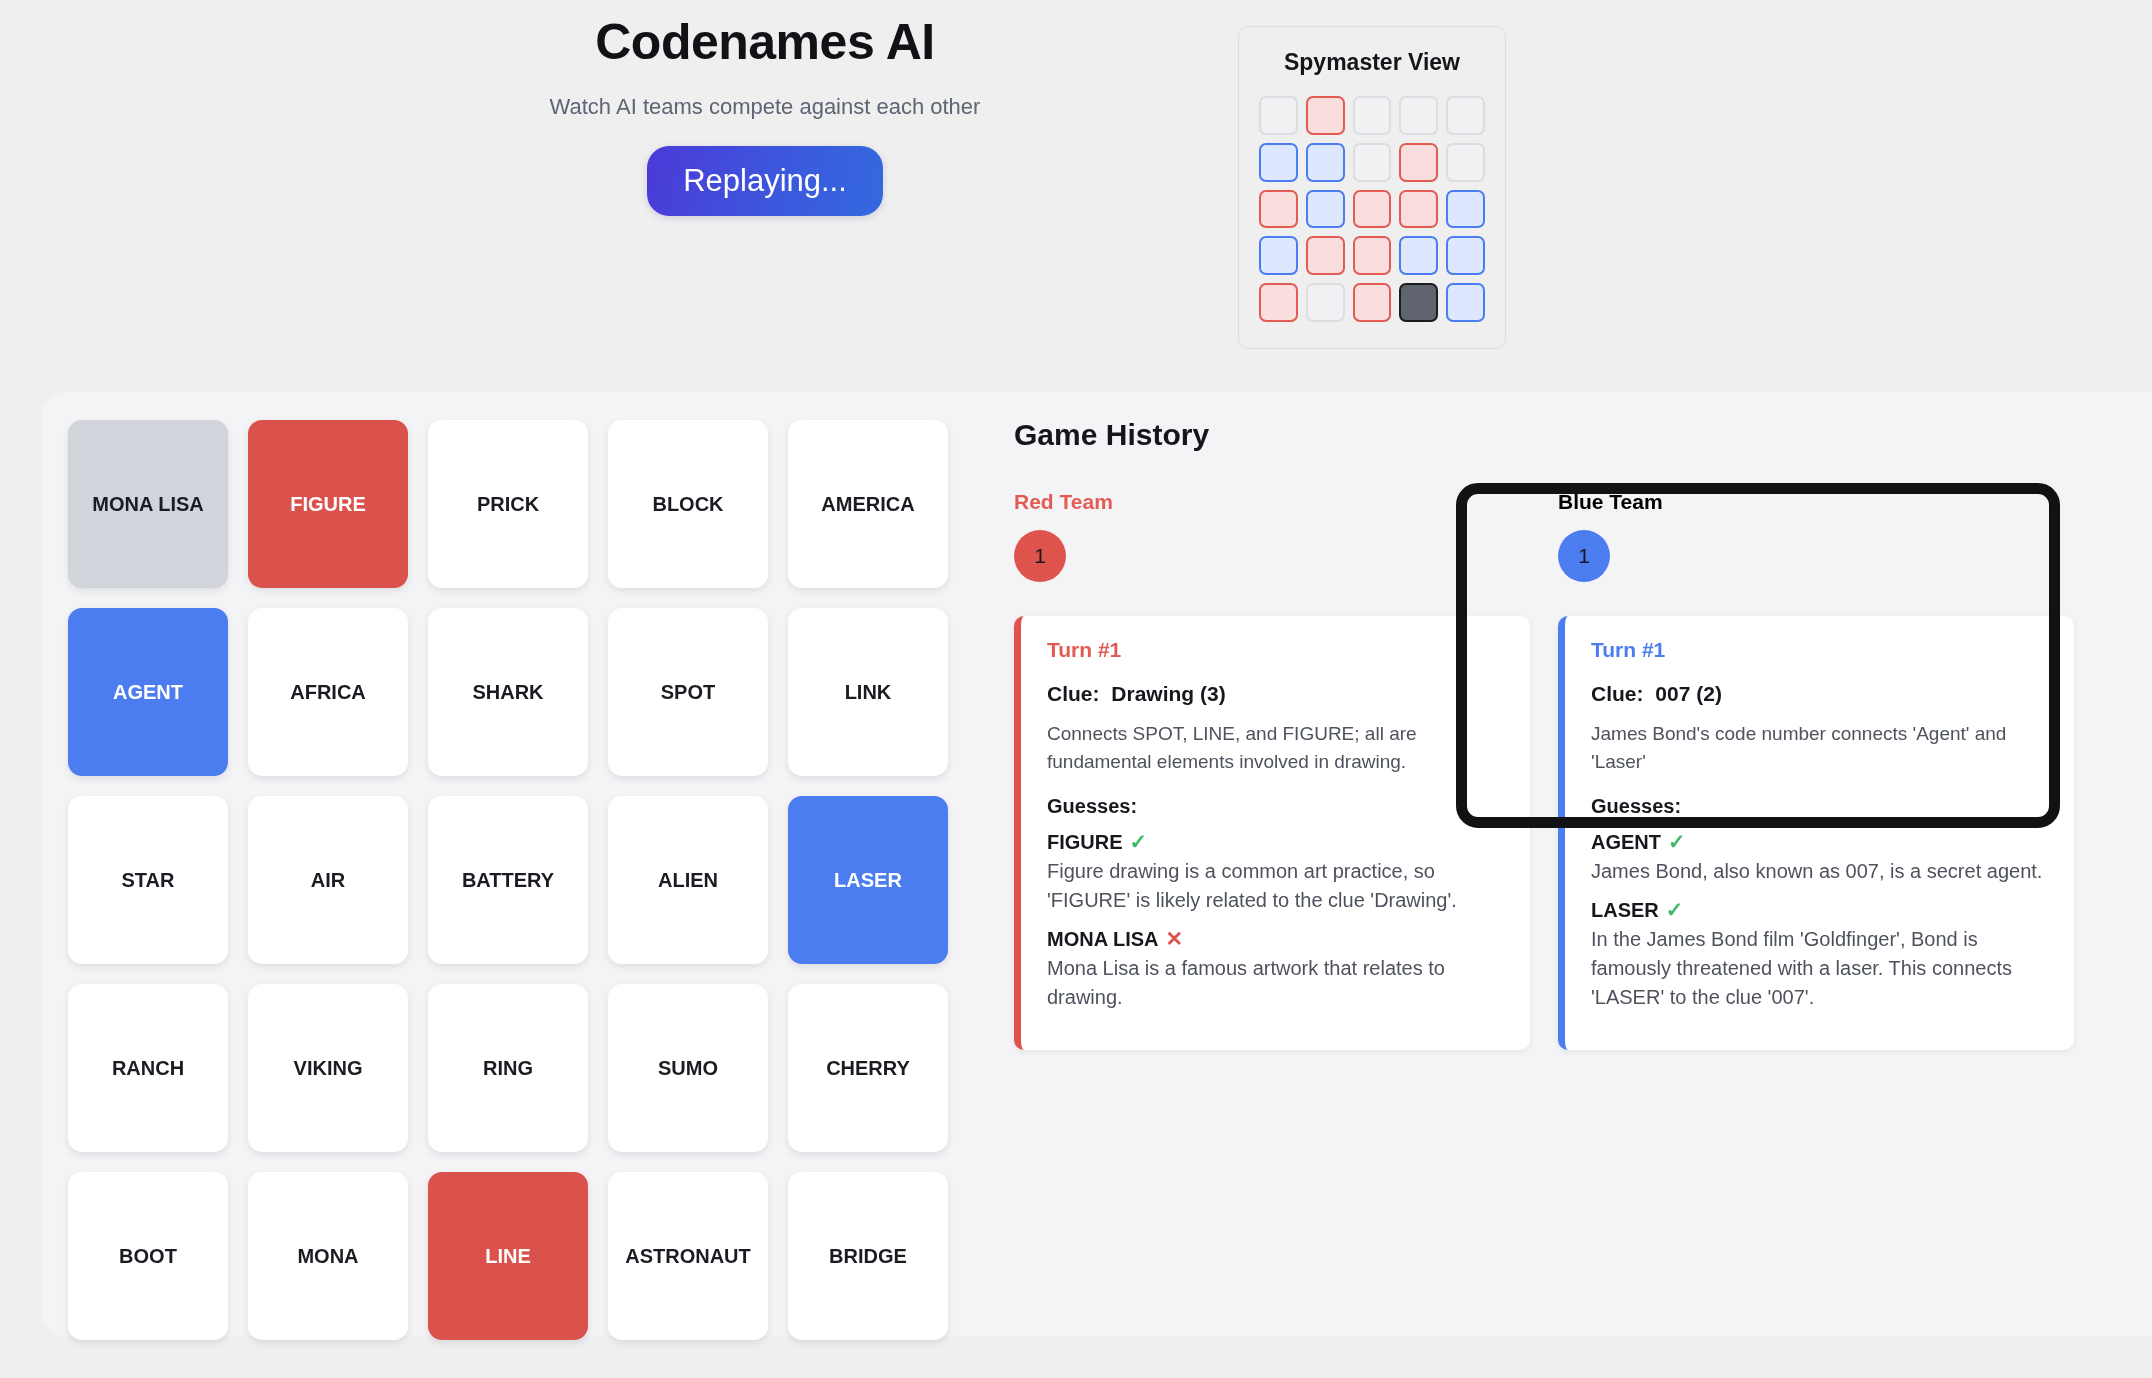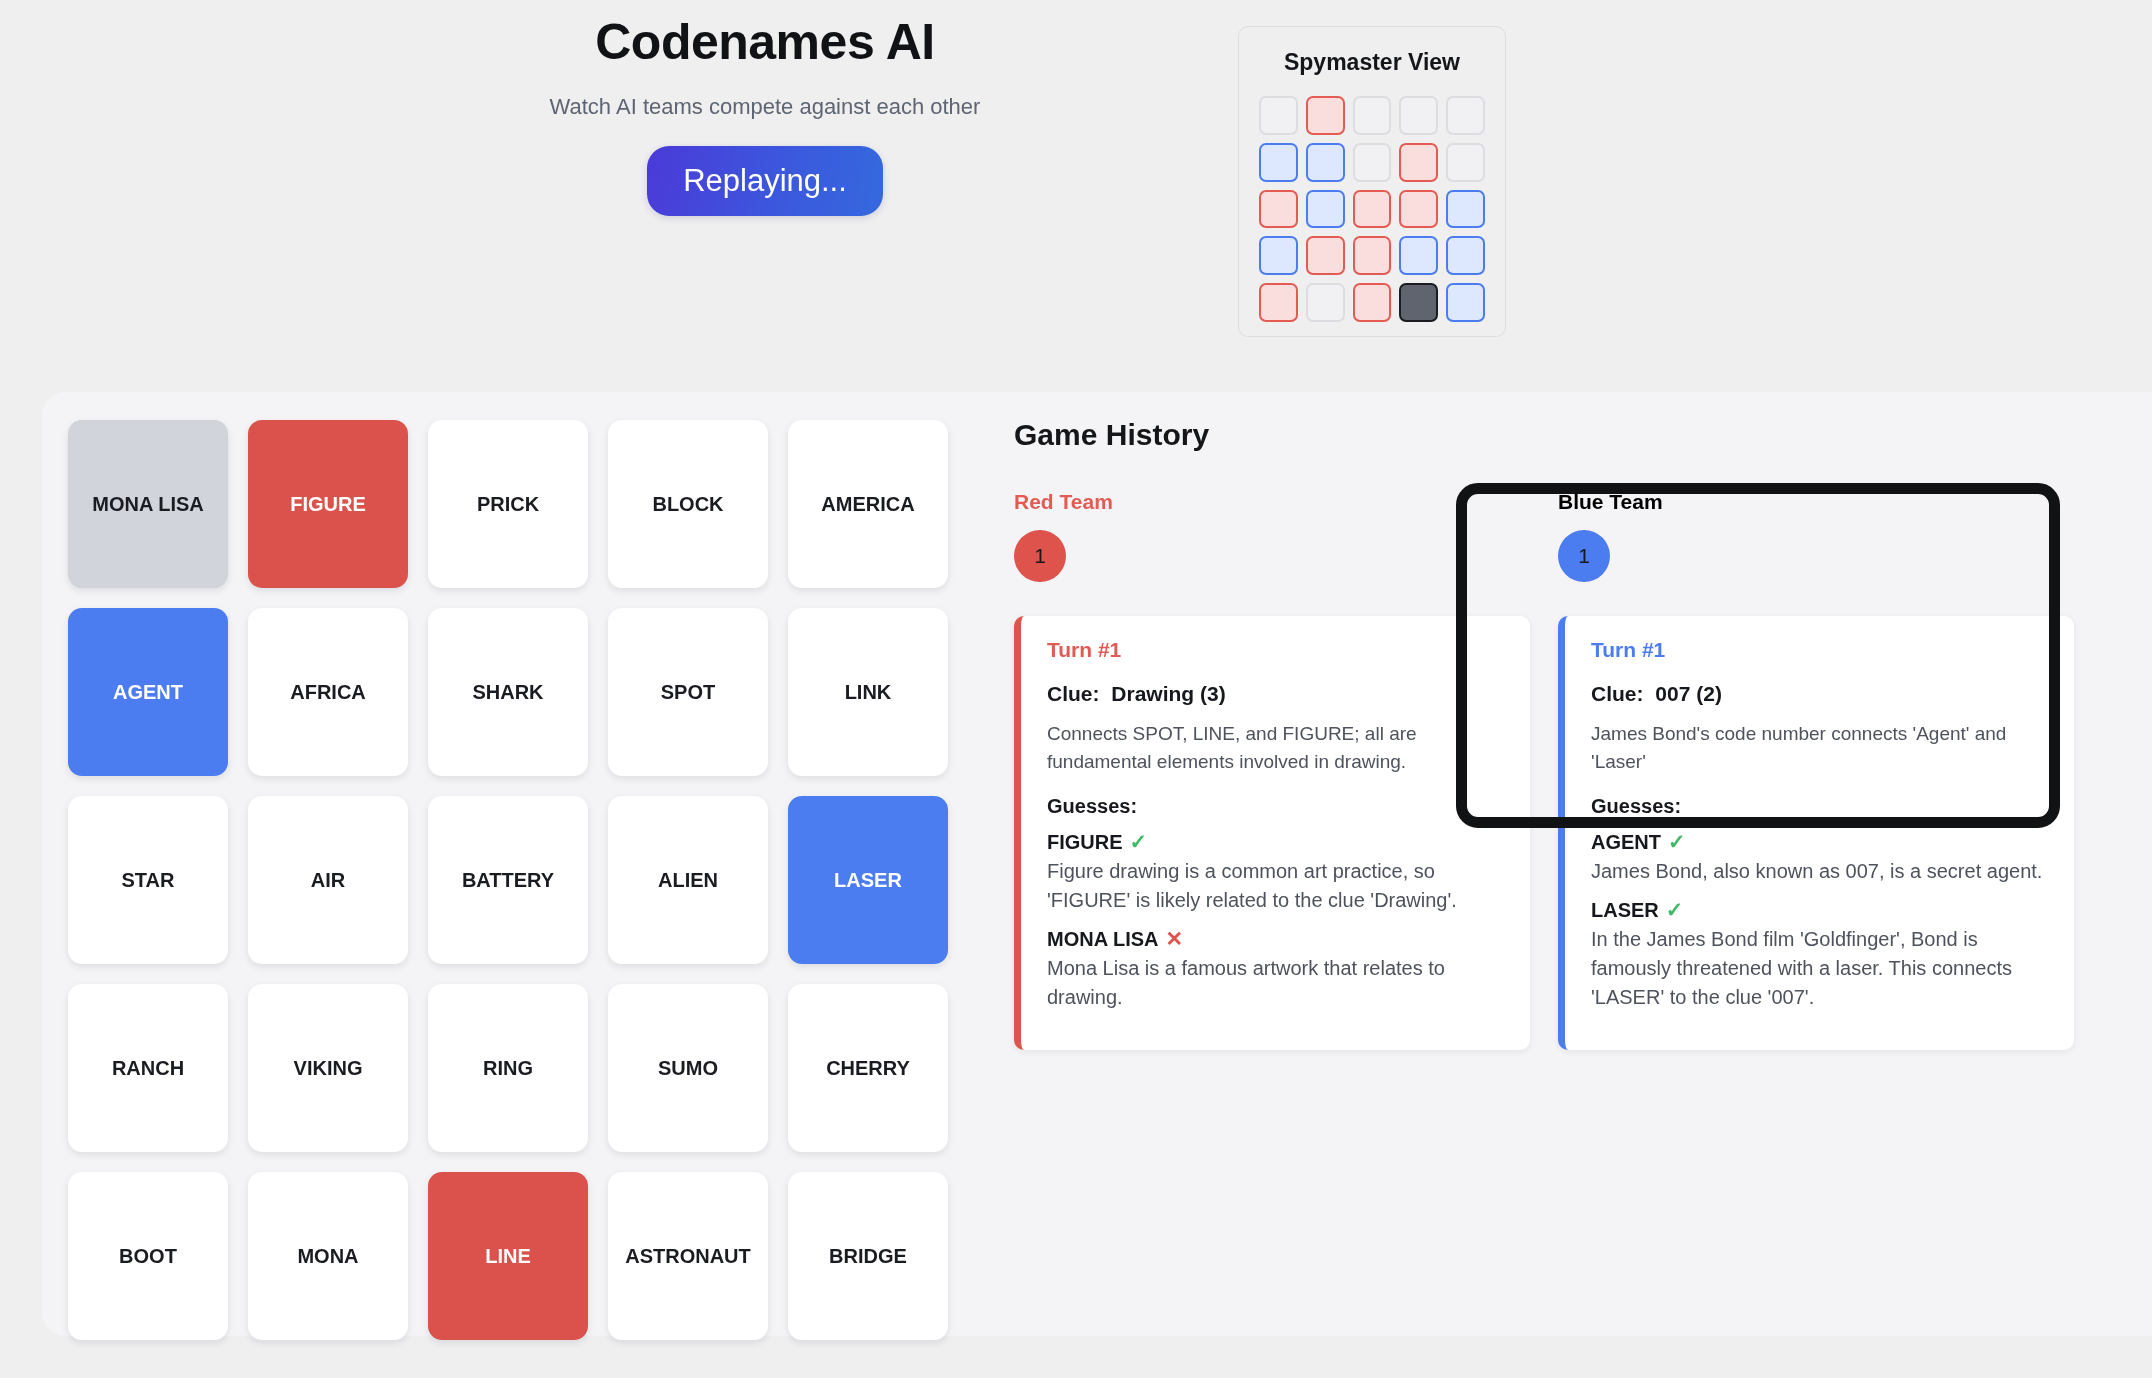--- a/index.html
+++ b/index.html
@@ -78,21 +78,21 @@
     width: 15px; height: 15px; border-radius: 50%;
     background: #4b7cf0;
   }
   .turn-text { font-size: 23px; color: #4b7cf0; }
 
   
   .spymaster {
     position: absolute;
     left: 1238px; top: 26px;
     width: 268px;
-    padding: 22px 20px 14px;
+    padding: 22px 20px 26px;
     background: #efeff0;
     border: 1px solid #dcdde1;
     border-radius: 10px;
   }
   .spymaster-title {
     text-align: center;
     font-size: 23px;
     font-weight: bold;
     color: #14161a;
     margin-bottom: 20px;

